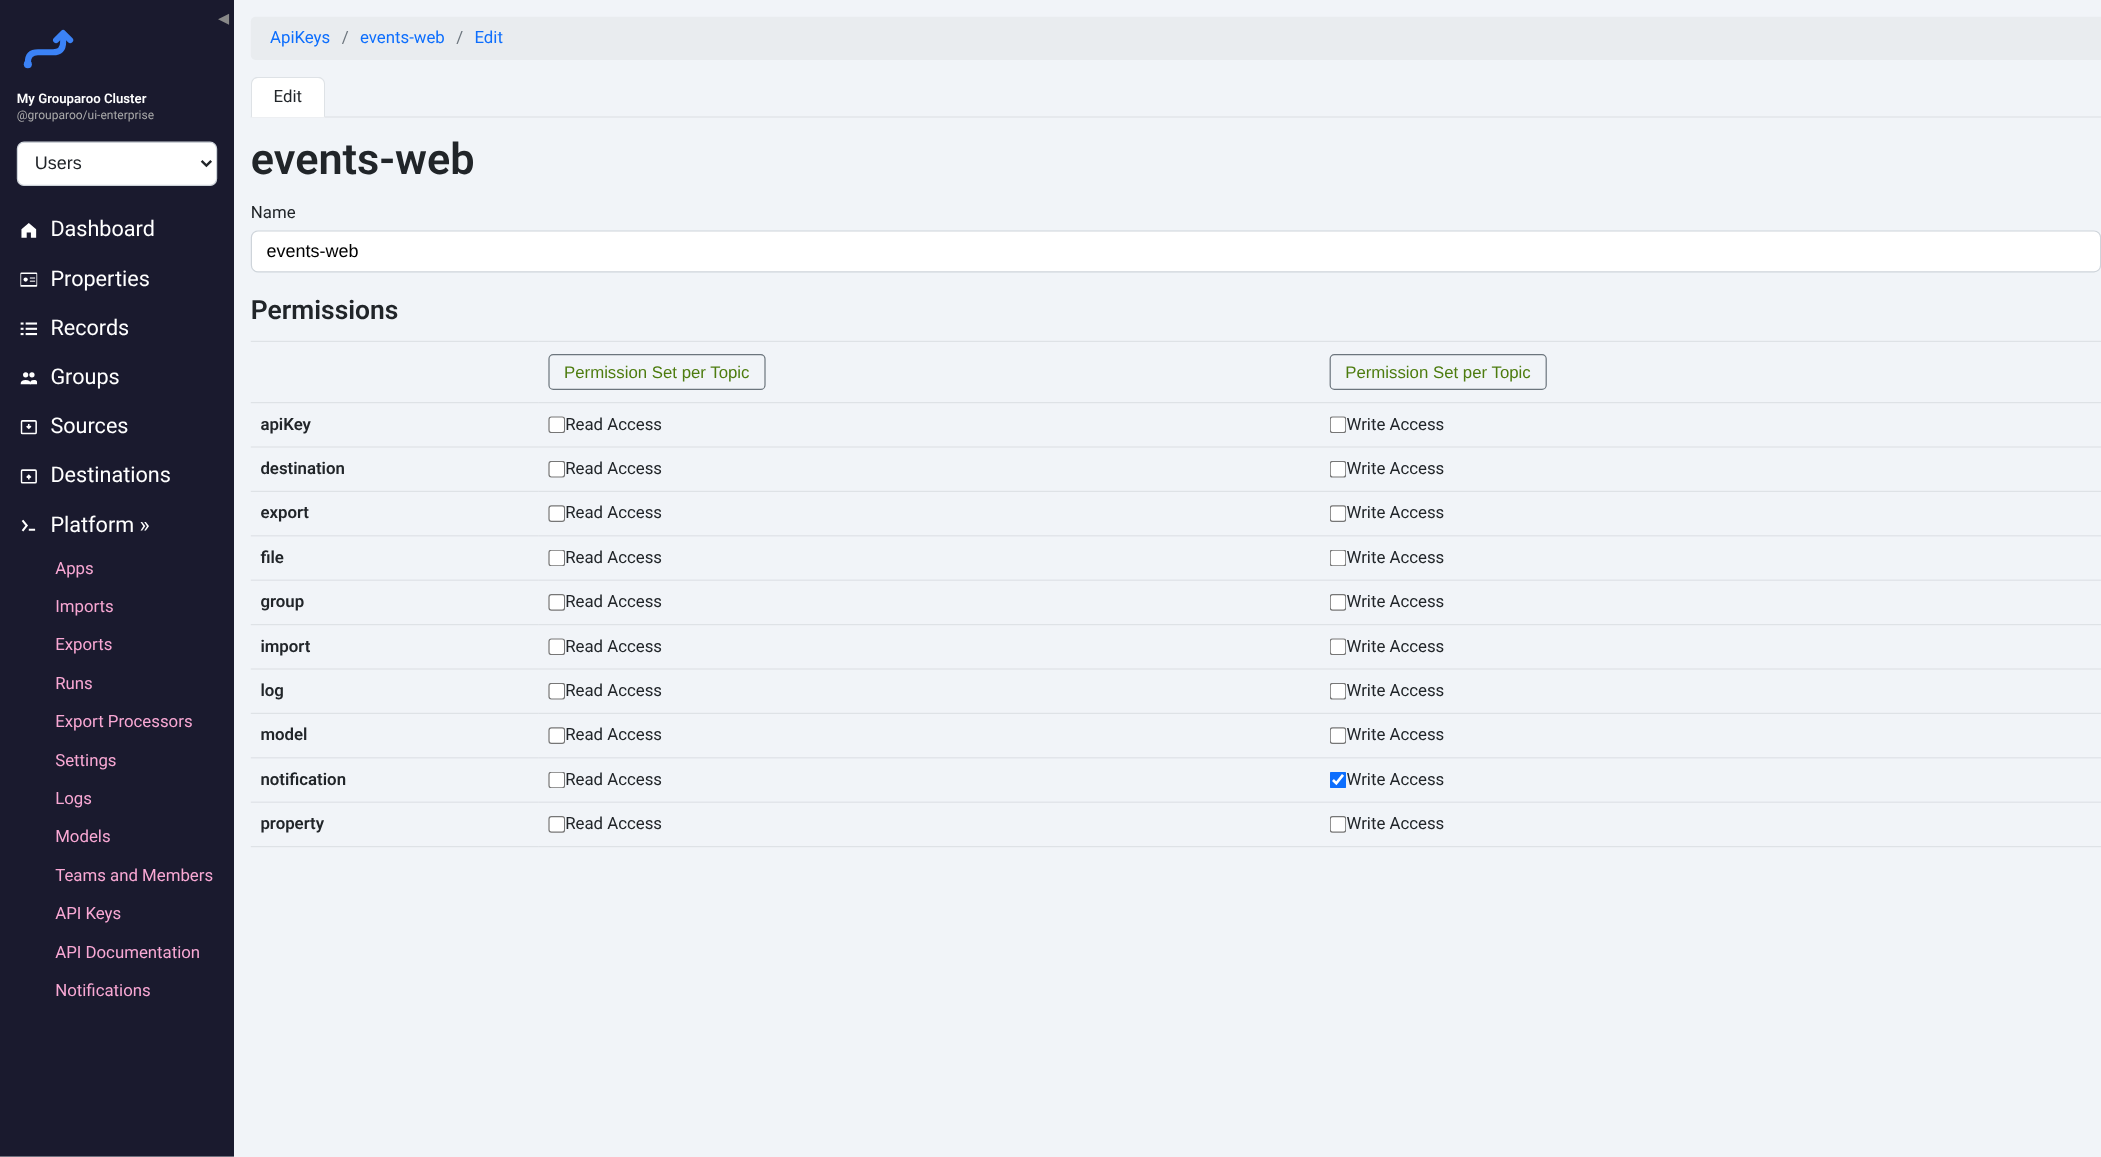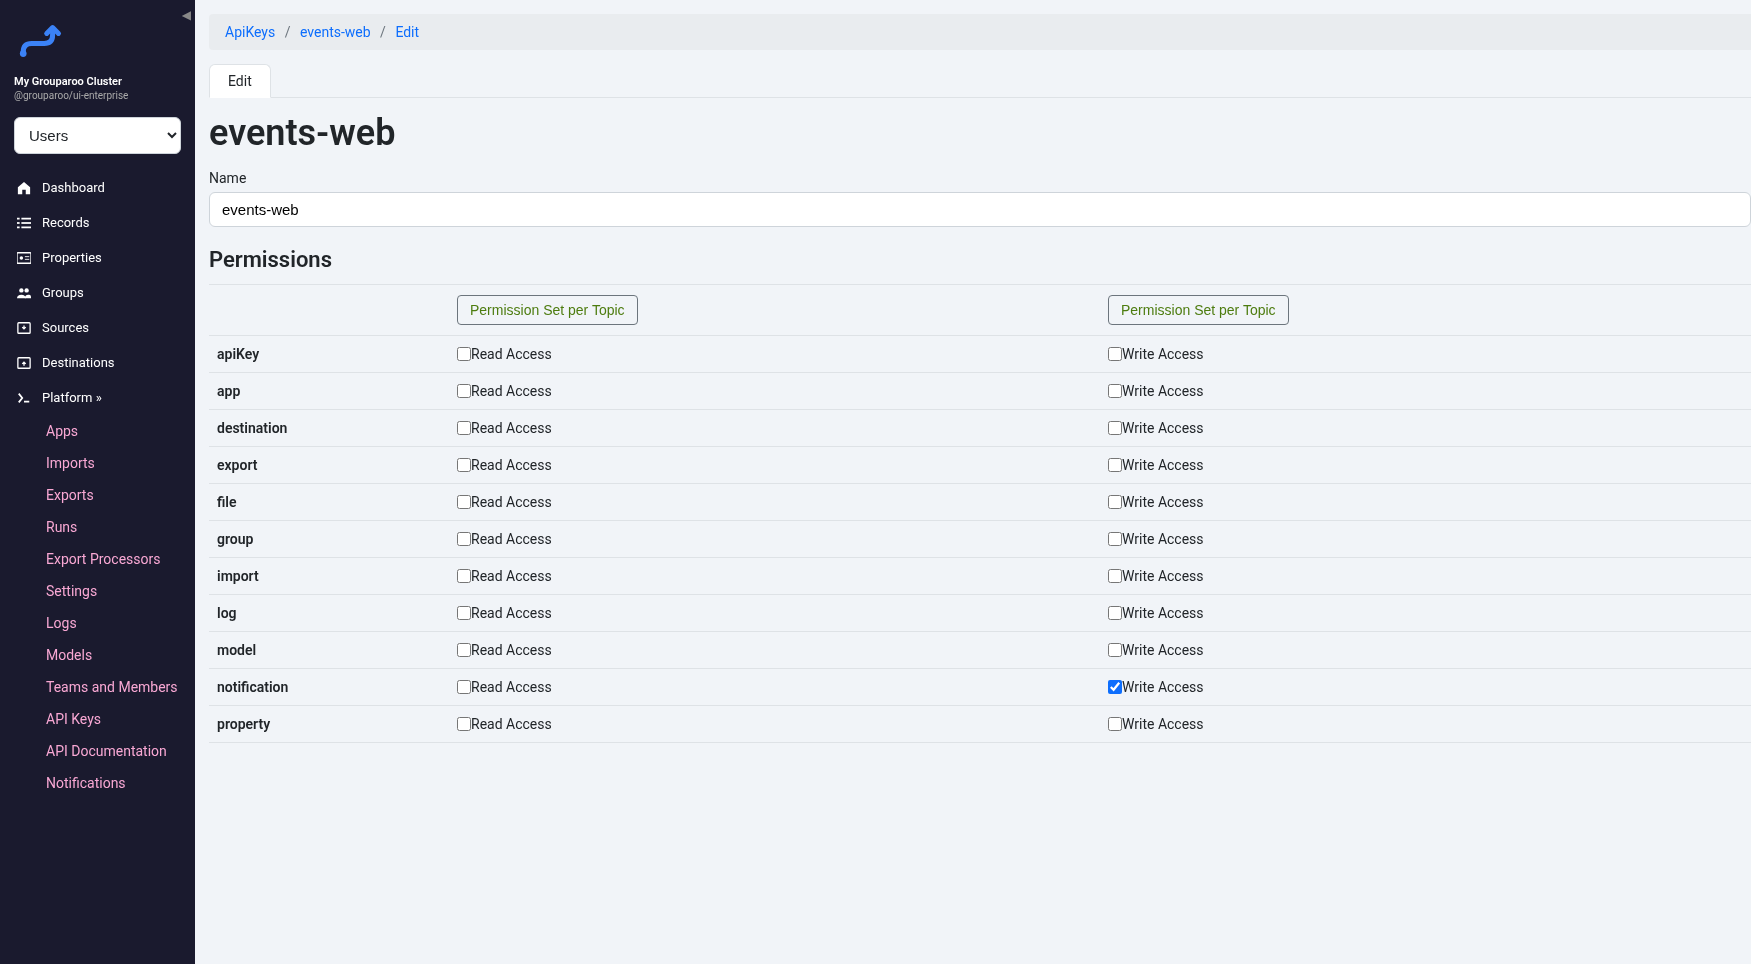--- a/index.html
+++ b/index.html
@@ -66,21 +66,21 @@
 .nav-list {
   list-style: none;
   padding: 0 4px;
 }
 .nav-item {
   display: flex;
   align-items: center;
   padding: 10px 10px;
   color: #fff;
   cursor: pointer;
-  font-size: 13px;
+  font-size: 18px;
 }
 .nav-item .icon {
   width: 20px;
   margin-right: 8px;
   display: inline-flex;
   justify-content: center;
   font-size: 13px;
 }
 .nav-subitem {
   padding: 8px 10px 8px 42px;
@@ -224,40 +224,40 @@
         <span class="icon">
           <svg width="14" height="14" viewBox="0 0 16 16" fill="#fff">
               <path d="M8 1l7 6v8h-5v-5H6v5H1V7z"></path>
             </svg>
         </span>
         <span>Dashboard</span>
       </li>
       <li class="nav-item">
         <span class="icon">
           <svg width="14" height="14" viewBox="0 0 16 16" fill="#fff">
+              <rect x="0" y="2" width="16" height="12" rx="1" fill="none" stroke="#fff" stroke-width="1.5"></rect>
+              <circle cx="5" cy="8" r="2"></circle>
+              <rect x="9" y="6" width="5" height="1"></rect>
+              <rect x="9" y="9" width="5" height="1"></rect>
+            </svg>
+        </span>
+        <span>Properties</span>
+      </li>
+      <li class="nav-item">
+        <span class="icon">
+          <svg width="14" height="14" viewBox="0 0 16 16" fill="#fff">
               <rect x="0" y="2" width="3" height="2"></rect>
               <rect x="5" y="2" width="11" height="2"></rect>
               <rect x="0" y="7" width="3" height="2"></rect>
               <rect x="5" y="7" width="11" height="2"></rect>
               <rect x="0" y="12" width="3" height="2"></rect>
               <rect x="5" y="12" width="11" height="2"></rect>
             </svg>
         </span>
         <span>Records</span>
-      </li>
-      <li class="nav-item">
-        <span class="icon">
-          <svg width="14" height="14" viewBox="0 0 16 16" fill="#fff">
-              <rect x="0" y="2" width="16" height="12" rx="1" fill="none" stroke="#fff" stroke-width="1.5"></rect>
-              <circle cx="5" cy="8" r="2"></circle>
-              <rect x="9" y="6" width="5" height="1"></rect>
-              <rect x="9" y="9" width="5" height="1"></rect>
-            </svg>
-        </span>
-        <span>Properties</span>
       </li>
       <li class="nav-item">
         <span class="icon">
           <svg width="14" height="14" viewBox="0 0 16 16" fill="#fff">
               <circle cx="5" cy="5" r="2.5"></circle>
               <circle cx="11" cy="5" r="2.5"></circle>
               <path d="M0 14c0-2.5 2-4 5-4s5 1.5 5 4"></path>
               <path d="M9 14c0-2.5 1-4 4-4s3 1.5 3 4"></path>
             </svg>
         </span>
@@ -345,35 +345,20 @@
               </div>
             </td>
             <td>
               <div class="checkbox-wrap">
                 <input type="checkbox" style="">
                 <span>Write Access</span>
               </div>
             </td>
           </tr>
           <tr>
-            <td>app</td>
-            <td>
-              <div class="checkbox-wrap">
-                <input type="checkbox" style="">
-                <span>Read Access</span>
-              </div>
-            </td>
-            <td>
-              <div class="checkbox-wrap">
-                <input type="checkbox" style="">
-                <span>Write Access</span>
-              </div>
-            </td>
-          </tr>
-          <tr>
             <td>destination</td>
             <td>
               <div class="checkbox-wrap">
                 <input type="checkbox" style="">
                 <span>Read Access</span>
               </div>
             </td>
             <td>
               <div class="checkbox-wrap">
                 <input type="checkbox" style="">

